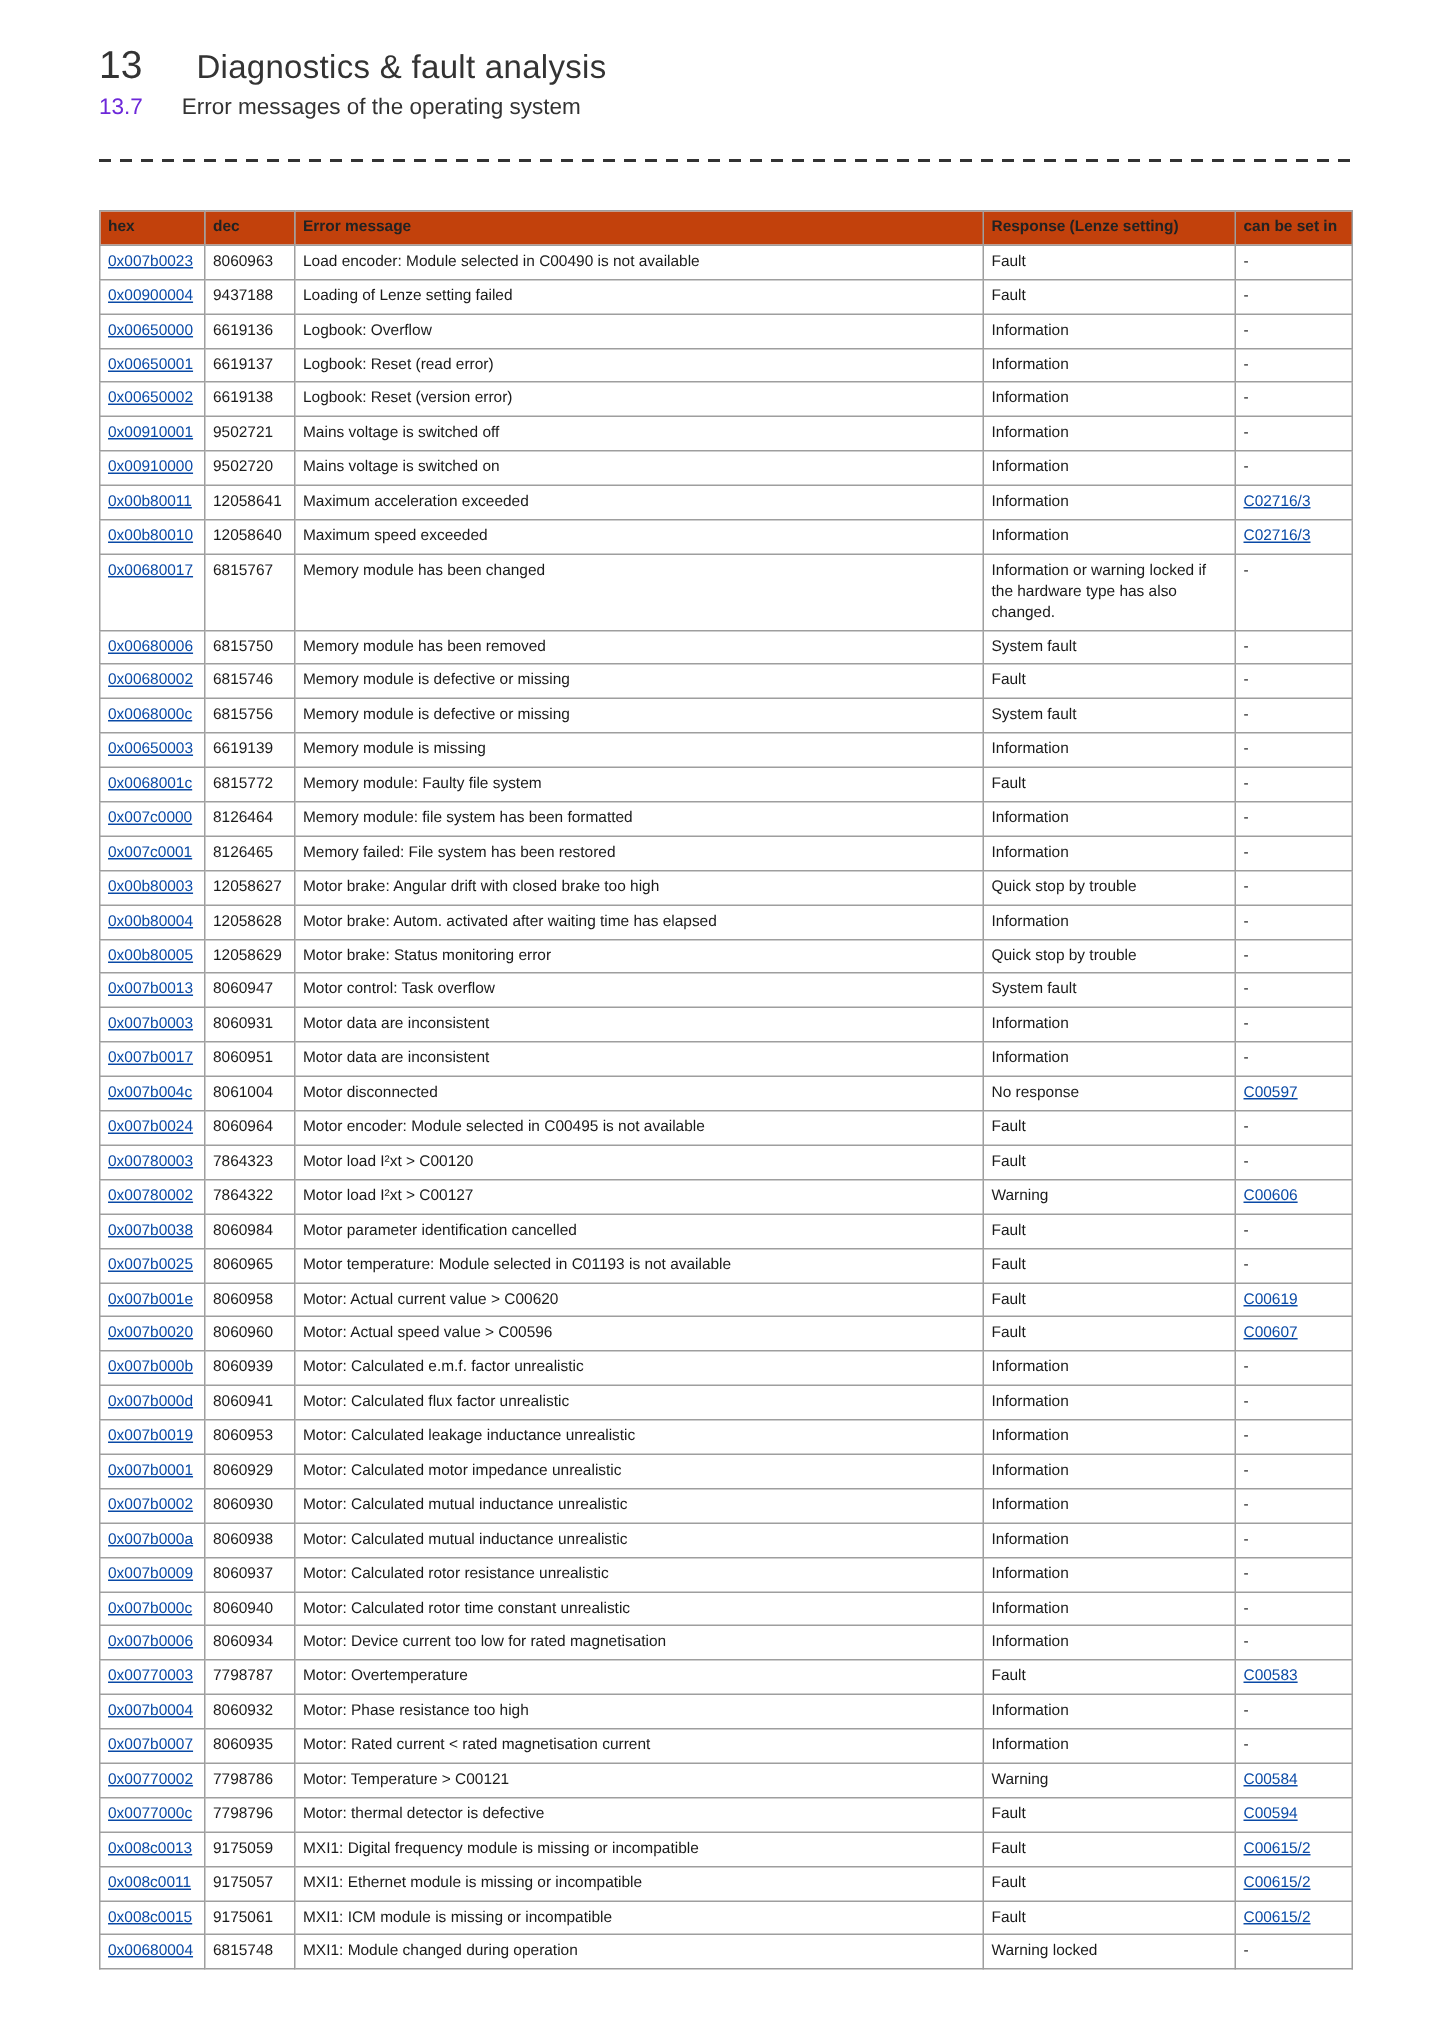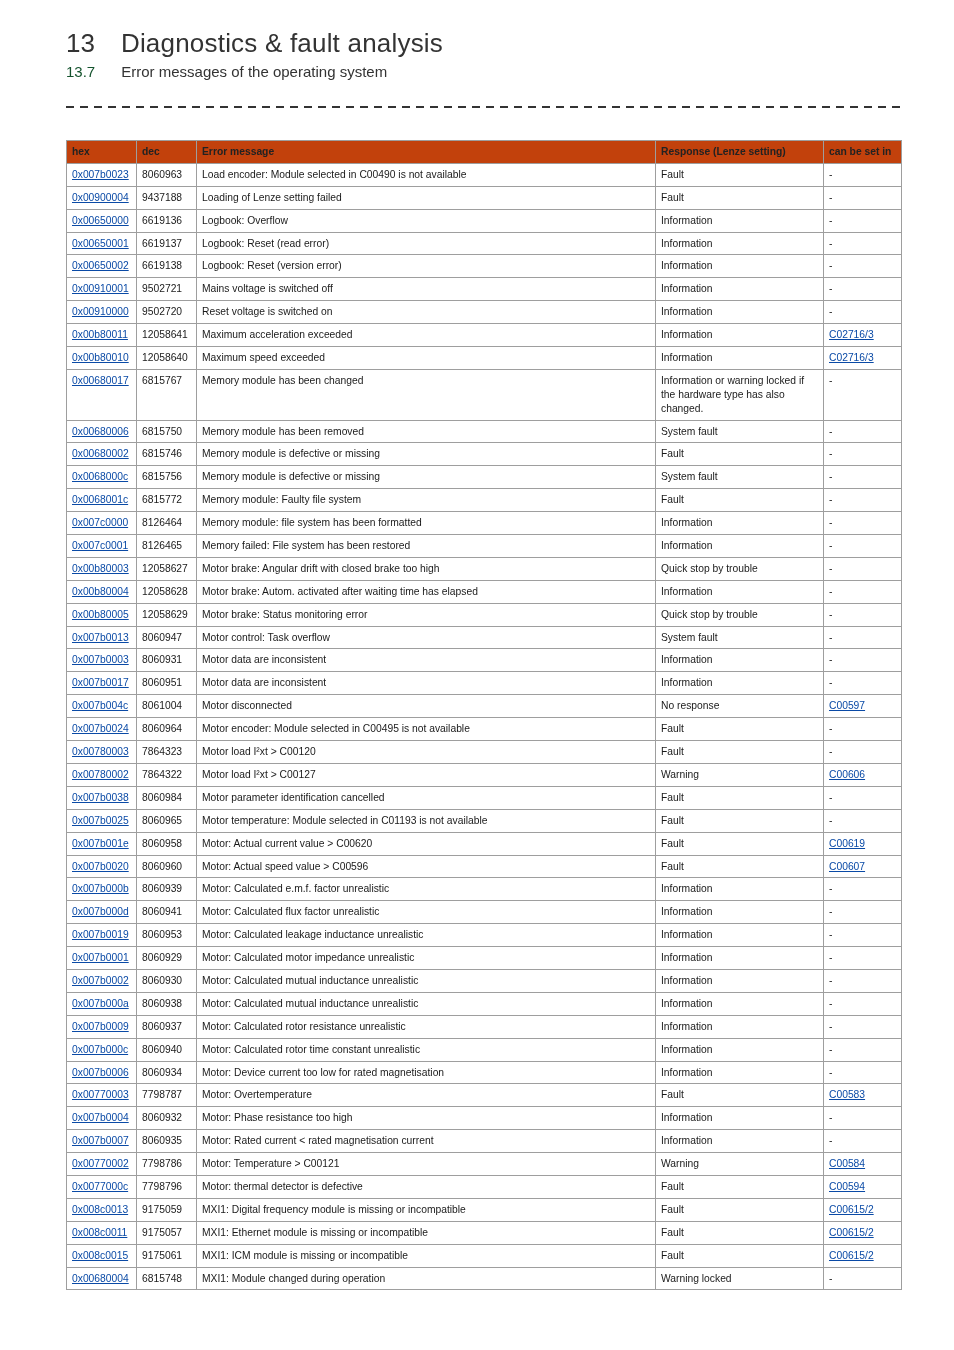--- a/index.html
+++ b/index.html
@@ -8,25 +8,25 @@
     background: #fff;
     font-family: "Segoe UI", "Helvetica Neue", Arial, sans-serif;
     color: #1a1a1a;
     width: 954px;
   }
   .page {
     width: 954px;
     padding: 28px 52px 22px 66px;
     box-sizing: border-box;
   }
-  .heading-line { display: flex; align-items: baseline; gap: 26px; }
+  .heading-line { display: flex; align-items: baseline; gap: 36px; }
   .ch-num { font-size: 26px; font-weight: 400; color: #333; }
-  .ch-title { font-size: 26px; font-weight: 400; color: #333; letter-spacing: .2px; }
+  .ch-title { font-size: 22px; font-weight: 400; color: #333; letter-spacing: .2px; }
   .sub-line { display: flex; align-items: baseline; gap: 26px; margin-top: 4px; }
-  .sub-num { font-size: 15px; color: #14532d; }
+  .sub-num { font-size: 15px; color: #6d28d9; }
   .sub-title { font-size: 15px; color: #333; }
 
   .dash-rule {
     margin: 20px 0 26px 0;
     border: 0;
     height: 14px;
     background: repeating-linear-gradient(to right, #333 0 8px, transparent 8px 14px);
     background-position: 0 6px;
     background-size: 14px 2px;
     background-repeat: repeat-x;
@@ -133,21 +133,21 @@
         <tr>
           <td><span class="lnk">0x00910001</span></td>
           <td>9502721</td>
           <td>Mains voltage is switched off</td>
           <td>Information</td>
           <td>-</td>
         </tr>
         <tr>
           <td><span class="lnk">0x00910000</span></td>
           <td>9502720</td>
-          <td>Reset voltage is switched on</td>
+          <td>Mains voltage is switched on</td>
           <td>Information</td>
           <td>-</td>
         </tr>
         <tr>
           <td><span class="lnk">0x00b80011</span></td>
           <td>12058641</td>
           <td>Maximum acceleration exceeded</td>
           <td>Information</td>
           <td><span class="lnk">C02716/3</span></td>
         </tr>
@@ -177,20 +177,27 @@
           <td>6815746</td>
           <td>Memory module is defective or missing</td>
           <td>Fault</td>
           <td>-</td>
         </tr>
         <tr>
           <td><span class="lnk">0x0068000c</span></td>
           <td>6815756</td>
           <td>Memory module is defective or missing</td>
           <td>System fault</td>
+          <td>-</td>
+        </tr>
+        <tr>
+          <td><span class="lnk">0x00650003</span></td>
+          <td>6619139</td>
+          <td>Memory module is missing</td>
+          <td>Information</td>
           <td>-</td>
         </tr>
         <tr>
           <td><span class="lnk">0x0068001c</span></td>
           <td>6815772</td>
           <td>Memory module: Faulty file system</td>
           <td>Fault</td>
           <td>-</td>
         </tr>
         <tr>

